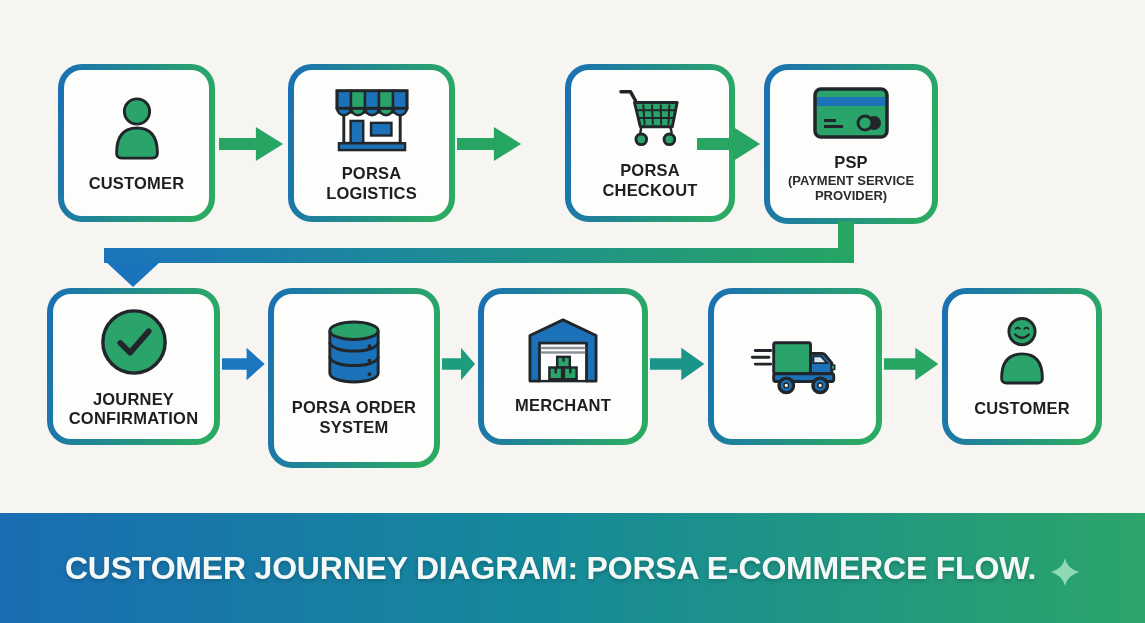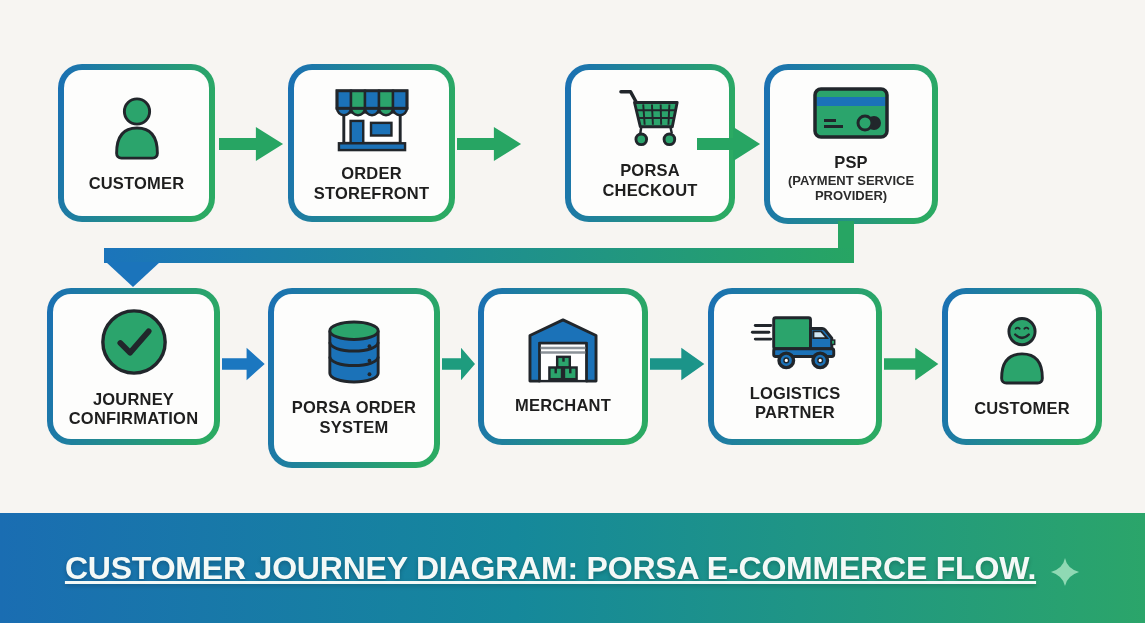--- a/index.html
+++ b/index.html
@@ -49,21 +49,21 @@
   .conn-head svg{display:block;width:100%;height:100%;}
 
   
   .banner{
     position:absolute;left:0;top:513px;width:1145px;height:110px;
     background:linear-gradient(90deg,#1a6db2 0%,#15889b 45%,#2ba56a 100%);
     display:flex;align-items:center;justify-content:center;gap:14px;
   }
   .banner .title{
     color:#f4f9f7;font-weight:700;font-size:32px;letter-spacing:-.2px;
-    text-shadow:0 2px 4px rgba(0,0,0,.22);white-space:nowrap;text-decoration:underline;
+    text-shadow:0 2px 4px rgba(0,0,0,.22);white-space:nowrap;
   }
   .banner .sparkle{width:30px;height:30px;margin-top:8px;}
 
   .ico{display:block;}
 </style>
 </head>
 <body>
 
 <div class="stage">
 
@@ -91,21 +91,21 @@
         <rect x="63.6" y="8" width="14.4" height="18" fill="#1b72b8"></rect>
         <path d="M6 26 a7.2 7.2 0 0 0 14.4 0 z" fill="#1b72b8"></path>
         <path d="M20.4 26 a7.2 7.2 0 0 0 14.4 0 z" fill="#2ba46c"></path>
         <path d="M34.8 26 a7.2 7.2 0 0 0 14.4 0 z" fill="#1b72b8"></path>
         <path d="M49.2 26 a7.2 7.2 0 0 0 14.4 0 z" fill="#2ba46c"></path>
         <path d="M63.6 26 a7.2 7.2 0 0 0 14.4 0 z" fill="#1b72b8"></path>
       </g>
       <rect x="6" y="8" width="72" height="18" fill="none" stroke="#21262b" stroke-width="3"></rect>
     </svg>
     <div class="labels">
-        <div class="label">ORDER STOREFRONT</div>
+        <div class="label">PORSA LOGISTICS</div>
       </div>
   </div>
 
   <div class="node" style="left:525px;top:64px;width:170px;height:158px;margin-left:40px;">
     <svg class="ico" width="70" height="64" viewBox="0 0 72 66">
       <path d="M6 6 L16 6 L22 17" fill="none" stroke="#21262b" stroke-width="3.5" stroke-linecap="round" stroke-linejoin="round"></path>
       <path d="M20 17 L64 17 L59 42 L26 42 Z" fill="#2ba46c" stroke="#21262b" stroke-width="3" stroke-linejoin="round"></path>
       <g stroke="#21262b" stroke-width="2">
         <line x1="29" y1="19" x2="30.5" y2="40"></line>
         <line x1="38" y1="19" x2="39" y2="40"></line>
@@ -221,23 +221,20 @@
       <rect x="24" y="7" width="38" height="32" rx="2" fill="#2ba46c" stroke="#21262b" stroke-width="3"></rect>
       <path d="M62 18 H74 C75.2 18 76.2 18.5 76.9 19.3 L84 28 V39 H62 Z" fill="#1b72b8" stroke="#21262b" stroke-width="3" stroke-linejoin="round"></path>
       <path d="M65 21 H73 L79 28 H65 Z" fill="#cfe6f4" stroke="#21262b" stroke-width="2"></path>
       <rect x="24" y="39" width="62" height="8" rx="2" fill="#1b72b8" stroke="#21262b" stroke-width="3"></rect>
       <rect x="83.5" y="30" width="3.5" height="4.5" fill="#2ba46c" stroke="#21262b" stroke-width="1.5"></rect>
       <circle cx="37" cy="51" r="7.5" fill="#1b72b8" stroke="#21262b" stroke-width="3.5"></circle>
       <circle cx="37" cy="51" r="2.4" fill="#ffffff" stroke="#21262b" stroke-width="1.5"></circle>
       <circle cx="72" cy="51" r="7.5" fill="#1b72b8" stroke="#21262b" stroke-width="3.5"></circle>
       <circle cx="72" cy="51" r="2.4" fill="#ffffff" stroke="#21262b" stroke-width="1.5"></circle>
     </svg>
-    <div class="labels">
-        <div class="label">LOGISTICS PARTNER</div>
-      </div>
   </div>
 
   <div class="node" style="left:942px;top:288px;width:160px;height:157px;">
     <svg class="ico" width="64" height="74" viewBox="0 0 66 76">
       <circle cx="33" cy="18" r="13.5" fill="#2ba46c" stroke="#21262b" stroke-width="3"></circle>
       <path d="M26.5 15 Q28.5 12.8 30.5 15" fill="none" stroke="#21262b" stroke-width="2" stroke-linecap="round"></path>
       <path d="M35.5 15 Q37.5 12.8 39.5 15" fill="none" stroke="#21262b" stroke-width="2" stroke-linecap="round"></path>
       <path d="M26 21 Q33 28 40 21" fill="none" stroke="#21262b" stroke-width="2.5" stroke-linecap="round"></path>
       <path d="M12 66 C12 46 22 41 33 41 C44 41 54 46 54 66 C54 69 52 71 49 71 L17 71 C14 71 12 69 12 66 Z" fill="#2ba46c" stroke="#21262b" stroke-width="3" stroke-linejoin="round"></path>
     </svg>

